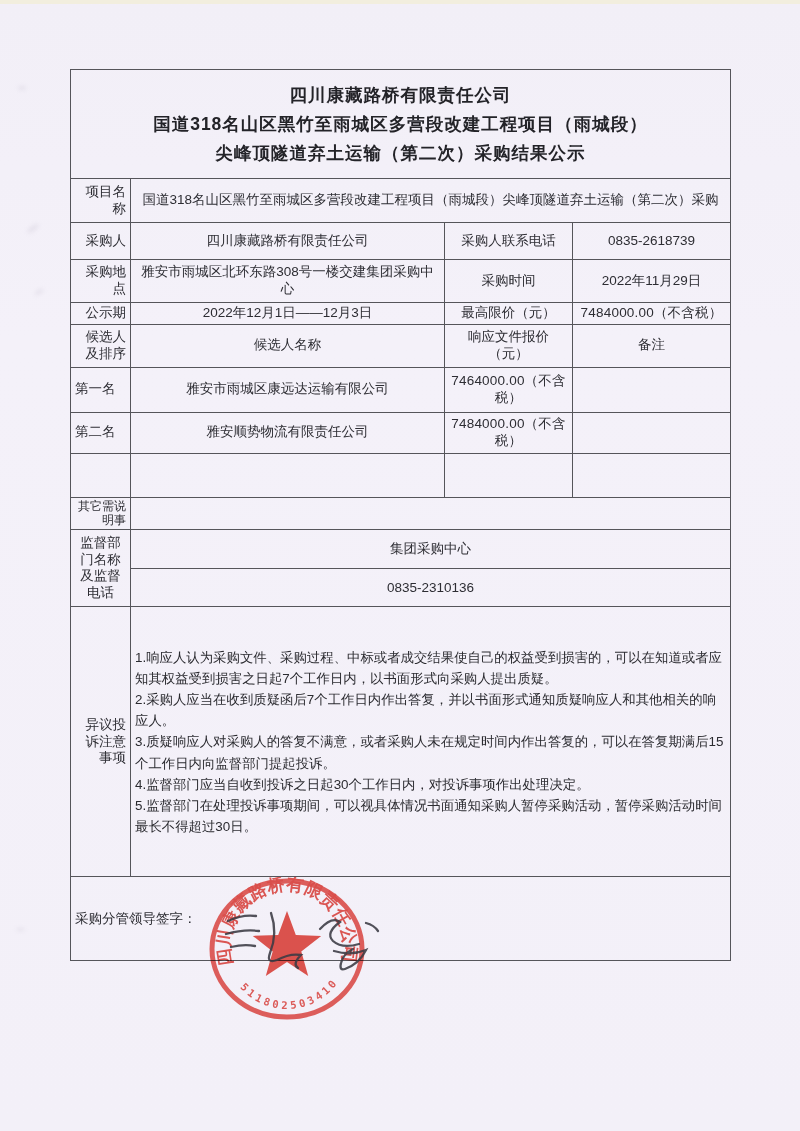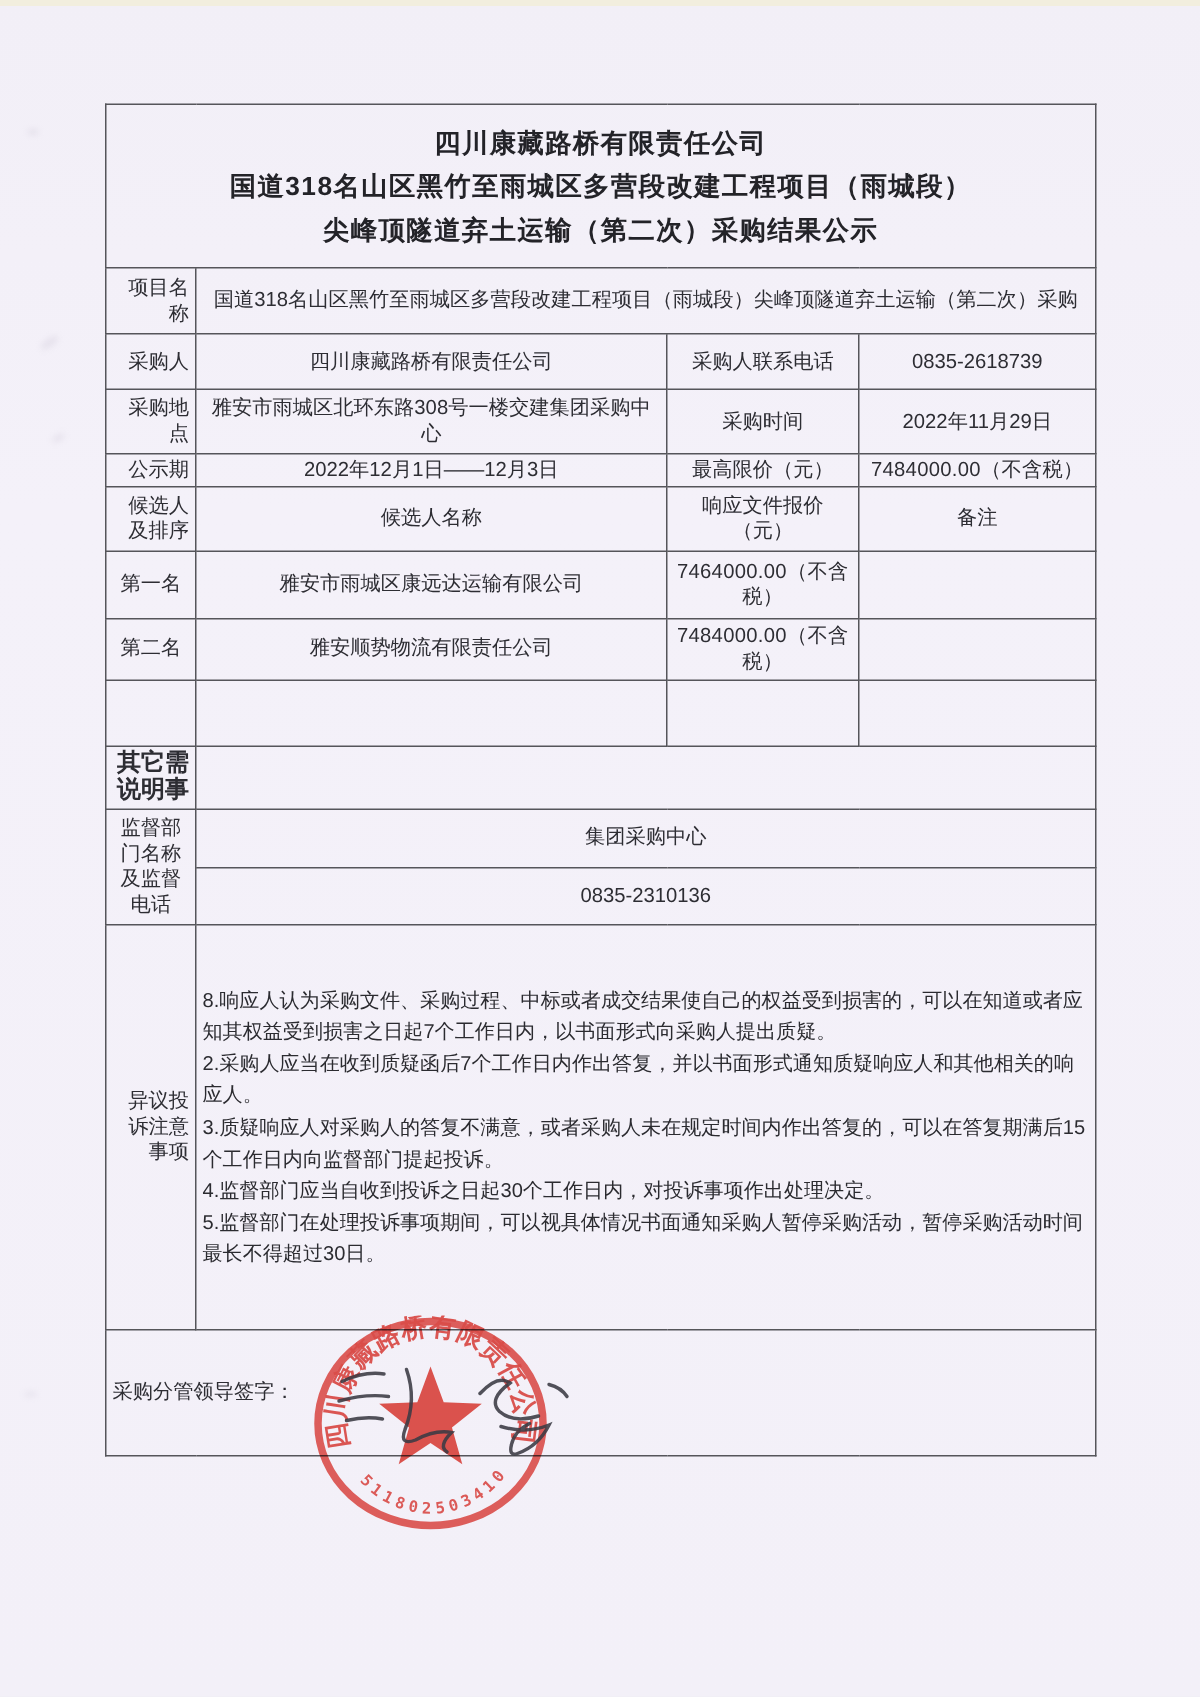--- a/index.html
+++ b/index.html
@@ -45,39 +45,39 @@
   .title-line {
     font-weight: bold; font-size: 17.5px; line-height: 29px;
     letter-spacing: 1px; color: #232328;
   }
   td.lbl { padding: 2px 5px; text-align: right; }
   td.lbl-ctr { text-align: center; padding: 2px 6px; }
   td.val { padding-left: 8px; text-align: center; }
   td.ctr { text-align: center; }
   td.price { text-align: center; font-size: 11.5px; letter-spacing: .2px; }
   td.cand-name { text-align: center; font-size: 12.5px; margin-left: 37px; }
-  td.rank { text-align: center; font-size: 12.5px; }
+  td.rank { text-align: left; font-size: 12.5px; }
   .objection-text { padding: 4px 8px 4px 6px; }
   .objection-text p {
     font-size: 13.4px; line-height: 1.58; text-align: left;
     word-break: break-all; color: #2b2b30;
   }
   .sig-cell { padding-left: 12px; font-size: 14px; }
 
   
   tr.r-title td { height: 109px; }
   tr.r1 td { height: 44px; }
   tr.r2 td { height: 37px; }
   tr.r3 td { height: 43px; }
   tr.r4 td { height: 19px; }
   tr.r5 td { height: 43px; }
   tr.r6 td { height: 45px; }
   tr.r7 td { height: 41px; }
   tr.r8 td { height: 44px; }
-  tr.r9 td { height: 30px; font-size: 16px; line-height: 1.15; font-weight: bold; }
+  tr.r9 td { height: 30px; font-size: 12px; line-height: 1.15; }
   tr.r10a td { height: 39px; }
   tr.r10b td { height: 38px; }
   tr.r11 td { height: 270px; }
   tr.r12 td { height: 84px; }
 
   .stamp {
     position: absolute; left: 205px; top: 877px;
     width: 164px; height: 148px;
     mix-blend-mode: multiply;
     opacity: .92;
@@ -177,21 +177,21 @@
       <td class="lbl-ctr" rowspan="2">监督部门名称及监督电话</td>
       <td class="ctr" colspan="3">集团采购中心</td>
     </tr>
     <tr class="r10b">
       <td class="ctr" colspan="3">0835-2310136</td>
     </tr>
 
     <tr class="r11">
       <td class="lbl">异议投诉注意事项</td>
       <td colspan="3" class="objection-text">
-        <p>8.响应人认为采购文件、采购过程、中标或者成交结果使自己的权益受到损害的，可以在知道或者应知其权益受到损害之日起7个工作日内，以书面形式向采购人提出质疑。</p>
+        <p>1.响应人认为采购文件、采购过程、中标或者成交结果使自己的权益受到损害的，可以在知道或者应知其权益受到损害之日起7个工作日内，以书面形式向采购人提出质疑。</p>
         <p>2.采购人应当在收到质疑函后7个工作日内作出答复，并以书面形式通知质疑响应人和其他相关的响应人。</p>
         <p>3.质疑响应人对采购人的答复不满意，或者采购人未在规定时间内作出答复的，可以在答复期满后15个工作日内向监督部门提起投诉。</p>
         <p>4.监督部门应当自收到投诉之日起30个工作日内，对投诉事项作出处理决定。</p>
         <p>5.监督部门在处理投诉事项期间，可以视具体情况书面通知采购人暂停采购活动，暂停采购活动时间最长不得超过30日。</p>
       </td>
     </tr>
 
     <tr class="r12">
       <td class="sig-cell" colspan="4">采购分管领导签字：</td>
     </tr>

